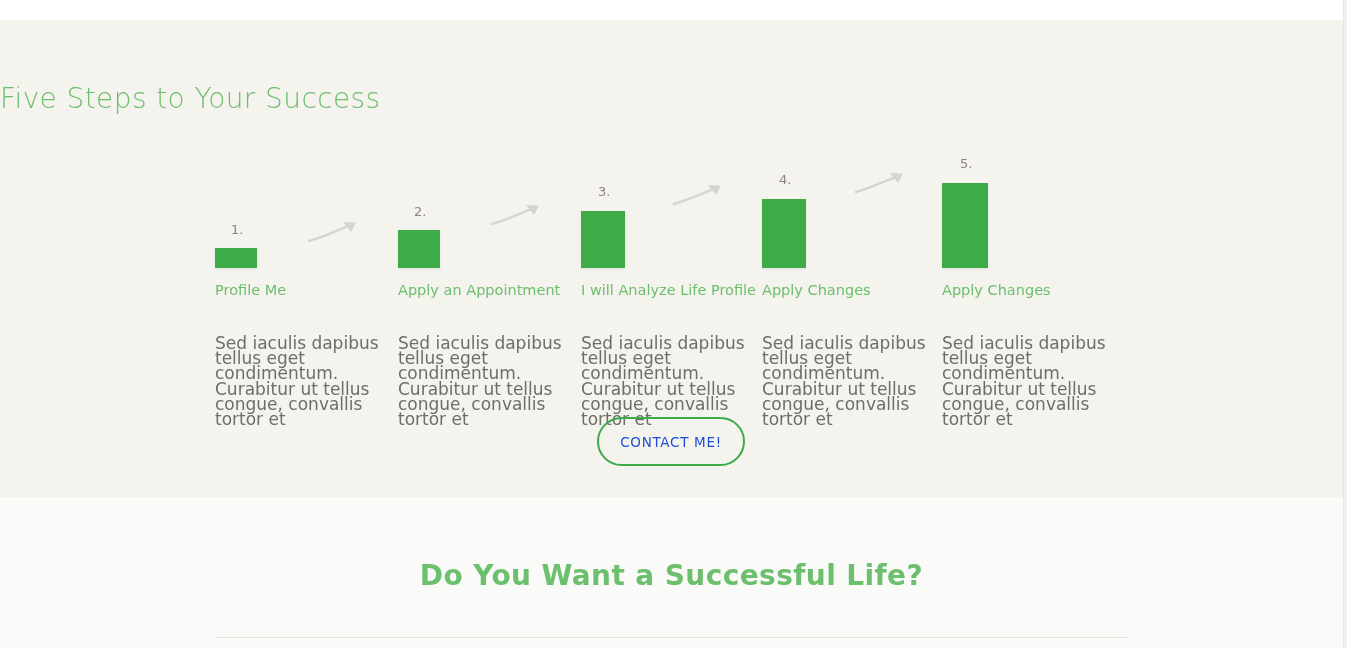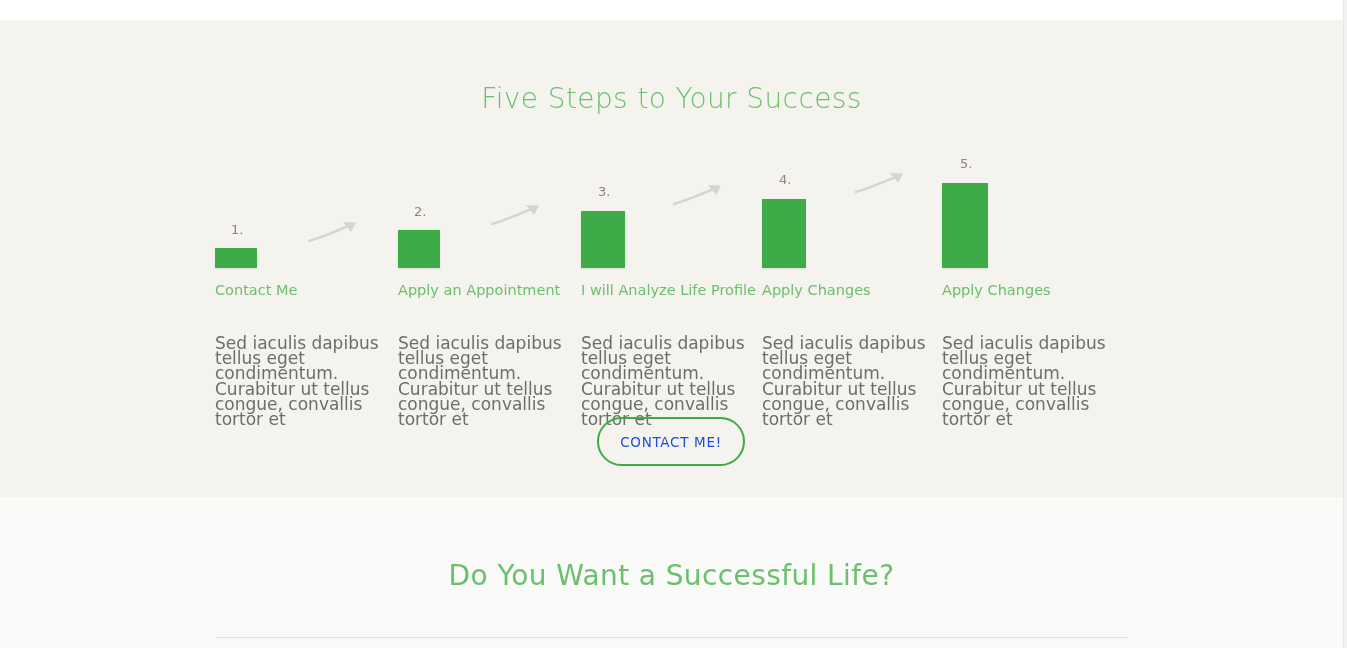--- a/index.html
+++ b/index.html
@@ -24,21 +24,20 @@
 
   
   .steps-section {
     position: absolute; left: 0; top: 20px;
     width: 1343px; height: 477px;
     background: #f4f3ee;
   }
 
   .section-heading {
     position: absolute; left: 0; width: 1343px;
-    text-align: center;
     font-family: "DejaVu Sans", sans-serif;
     font-weight: 300;
     color: #6cbf6c;
     letter-spacing: 0.4px;
   }
   .heading-steps {
     top: 62px;
     font-size: 28px;
     line-height: 34px;
   }
@@ -122,21 +121,21 @@
   
   .lower-section {
     position: absolute; left: 0; top: 497px;
     width: 1343px; height: 151px;
     background: #fafaf9;
   }
   .heading-lower {
     position: absolute; left: 0; top: 62px;
     width: 1343px; text-align: center;
     font-family: "DejaVu Sans", sans-serif;
-    font-weight: 400;
+    font-weight: 700;
     font-size: 28px; line-height: 34px;
     color: #6cbf6c;
     letter-spacing: 0.4px;
   }
   .lower-divider {
     position: absolute;
     left: 215px; top: 140px;
     width: 913px; height: 1px;
     background: #e2e2dd;
   }
@@ -158,21 +157,21 @@
 
   <div class="steps-section">
 
     <h2 class="section-heading heading-steps">Five Steps to Your Success</h2>
 
     <div class="steps-wrap">
 
       <div class="step-col" style="left:0px; width:178px;">
         <span class="step-num" style="left:16px; top:102px;">1.</span>
         <div class="step-bar" style="left:0px; width:42px; height:20px; top:128px;"></div>
-        <span class="step-title">Contact Me</span>
+        <span class="step-title">Profile Me</span>
         <p class="step-body">Sed iaculis dapibus tellus eget condimentum. Curabitur ut tellus congue, convallis tortor et</p>
       </div>
 
       <div class="step-arrow" style="left:90px; top:95px;">
         <svg viewBox="0 0 62 34" xmlns="http://www.w3.org/2000/svg">
           <path d="M4 26 C18 22, 34 15, 48 9" stroke="#d6d4cf" stroke-width="2.4" fill="none" stroke-linecap="round"></path>
           <path d="M38 7 L51 7.5 L46 17 Z" fill="#d6d4cf"></path>
         </svg>
       </div>
 

